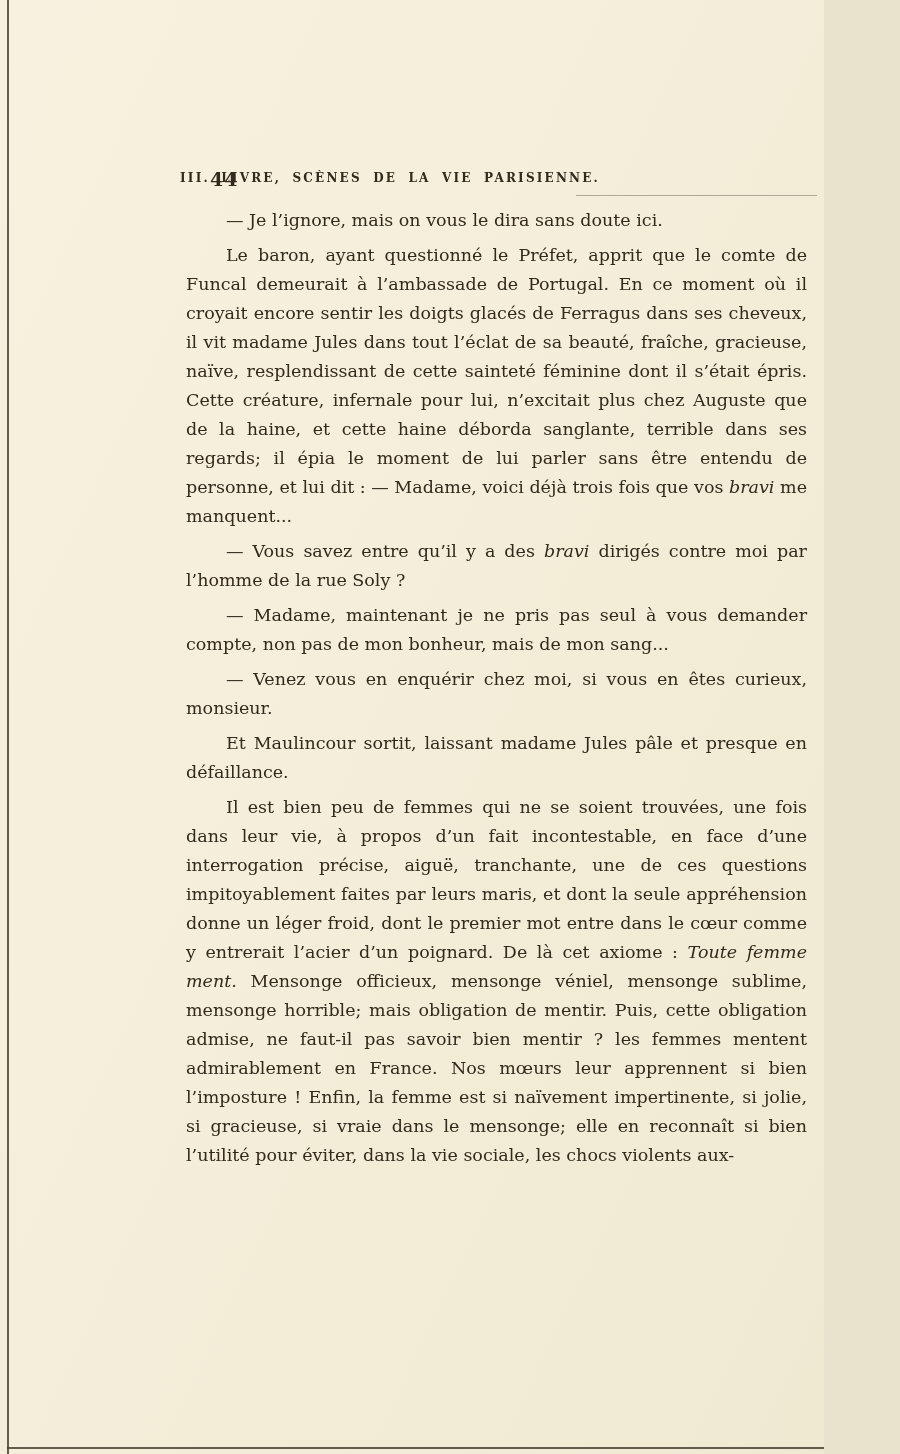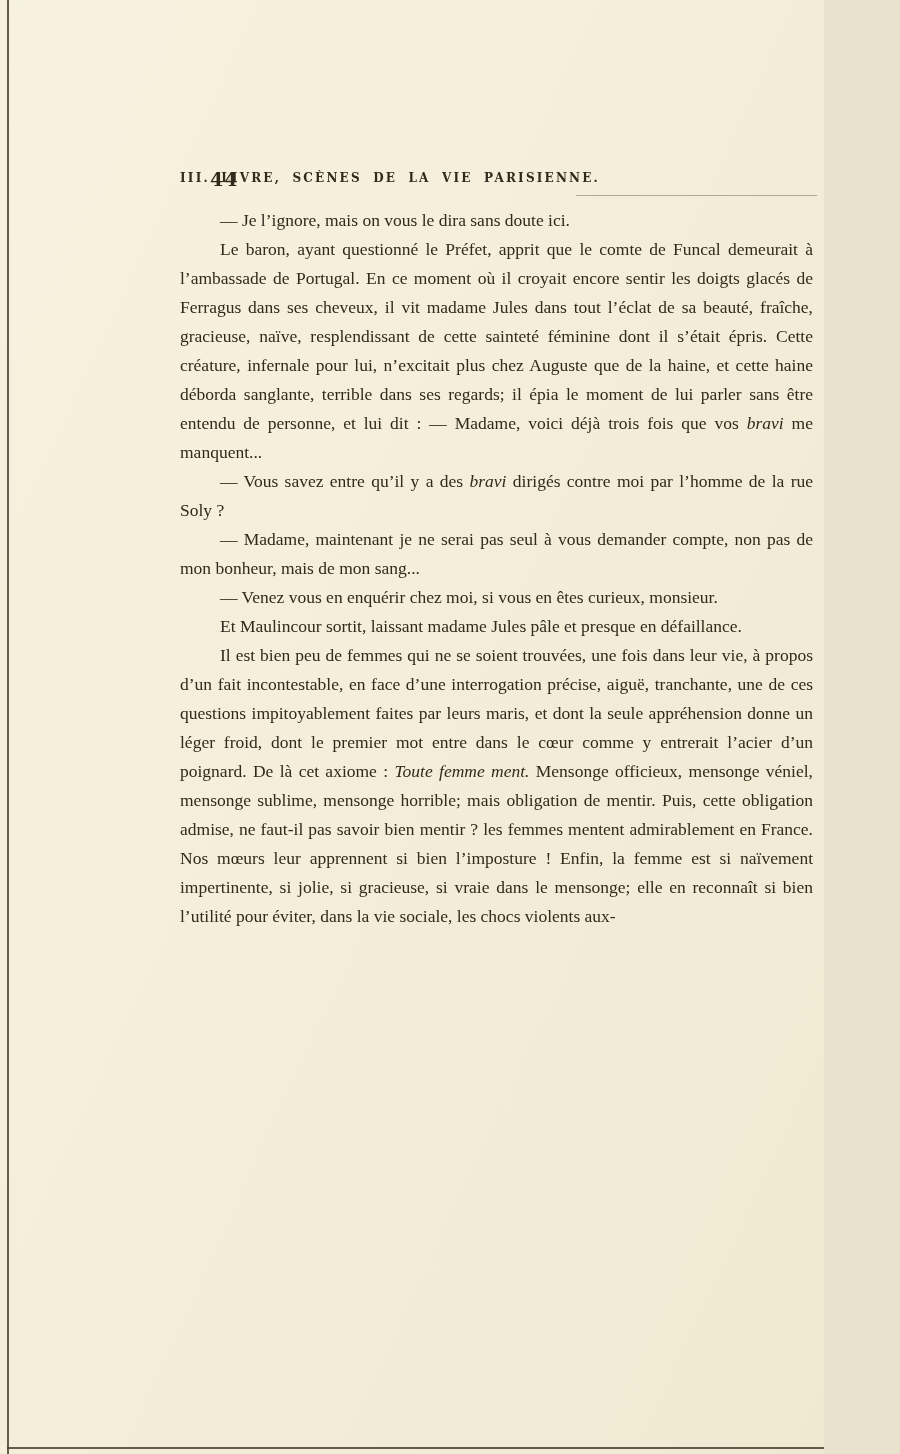--- a/index.html
+++ b/index.html
@@ -67,23 +67,22 @@
     height: 1px;
     background: rgba(74, 66, 52, 0.4);
   }
   .text-block {
     margin-top: 6px;
     font-size: 17.5px;
     line-height: 29px;
     text-align: justify;
   }
   .text-block p {
-    margin: 0;
+    margin: 6px;
     text-indent: 40px;
-    font-family: Liberation Serif, serif;
   }
   .it {
     font-style: italic;
   }
 </style>
 </head>
 <body>
 
 <div class="scan">
   <div class="edge-left"></div>
@@ -93,19 +92,19 @@
     <div class="running-head">
       <span class="page-num">44</span>
       <span class="head-title">III. LIVRE, SCÈNES DE LA VIE PARISIENNE.</span>
       <span class="head-rule"></span>
     </div>
 
     <div class="text-block">
         <p><span>— Je l’ignore, mais on vous le dira sans doute ici.</span></p>
         <p><span>Le baron, ayant questionné le Préfet, apprit que le comte de Funcal demeurait à l’ambassade de Portugal. En ce moment où il croyait encore sentir les doigts glacés de Ferragus dans ses cheveux, il vit madame Jules dans tout l’éclat de sa beauté, fraîche, gracieuse, naïve, resplendissant de cette sainteté féminine dont il s’était épris. Cette créature, infernale pour lui, n’excitait plus chez Auguste que de la haine, et cette haine déborda sanglante, terrible dans ses regards; il épia le moment de lui parler sans être entendu de personne, et lui dit&nbsp;: — Madame, voici déjà trois fois que vos </span><span class="it">bravi</span><span> me manquent...</span></p>
         <p><span>— Vous savez entre qu’il y a des </span><span class="it">bravi</span><span> dirigés contre moi par l’homme de la rue Soly&nbsp;?</span></p>
-        <p><span>— Madame, maintenant je ne serai pas seul à vous demander compte, non pas de mon bonheur, mais de mon sang...</span></p>
+        <p><span>— Madame, maintenant je ne pris pas seul à vous demander compte, non pas de mon bonheur, mais de mon sang...</span></p>
         <p><span>— Venez vous en enquérir chez moi, si vous en êtes curieux, monsieur.</span></p>
         <p><span>Et Maulincour sortit, laissant madame Jules pâle et presque en défaillance.</span></p>
         <p><span>Il est bien peu de femmes qui ne se soient trouvées, une fois dans leur vie, à propos d’un fait incontestable, en face d’une interrogation précise, aiguë, tranchante, une de ces questions impitoyablement faites par leurs maris, et dont la seule appréhension donne un léger froid, dont le premier mot entre dans le cœur comme y entrerait l’acier d’un poignard. De là cet axiome&nbsp;: </span><span class="it">Toute femme ment.</span><span> Mensonge officieux, mensonge véniel, mensonge sublime, mensonge horrible; mais obligation de mentir. Puis, cette obligation admise, ne faut-il pas savoir bien mentir&nbsp;? les femmes mentent admirablement en France. Nos mœurs leur apprennent si bien l’imposture&nbsp;! Enfin, la femme est si naïvement impertinente, si jolie, si gracieuse, si vraie dans le mensonge; elle en reconnaît si bien l’utilité pour éviter, dans la vie sociale, les chocs violents aux-</span></p>
       </div>
   </div>
 </div>
 
 </body></html>

